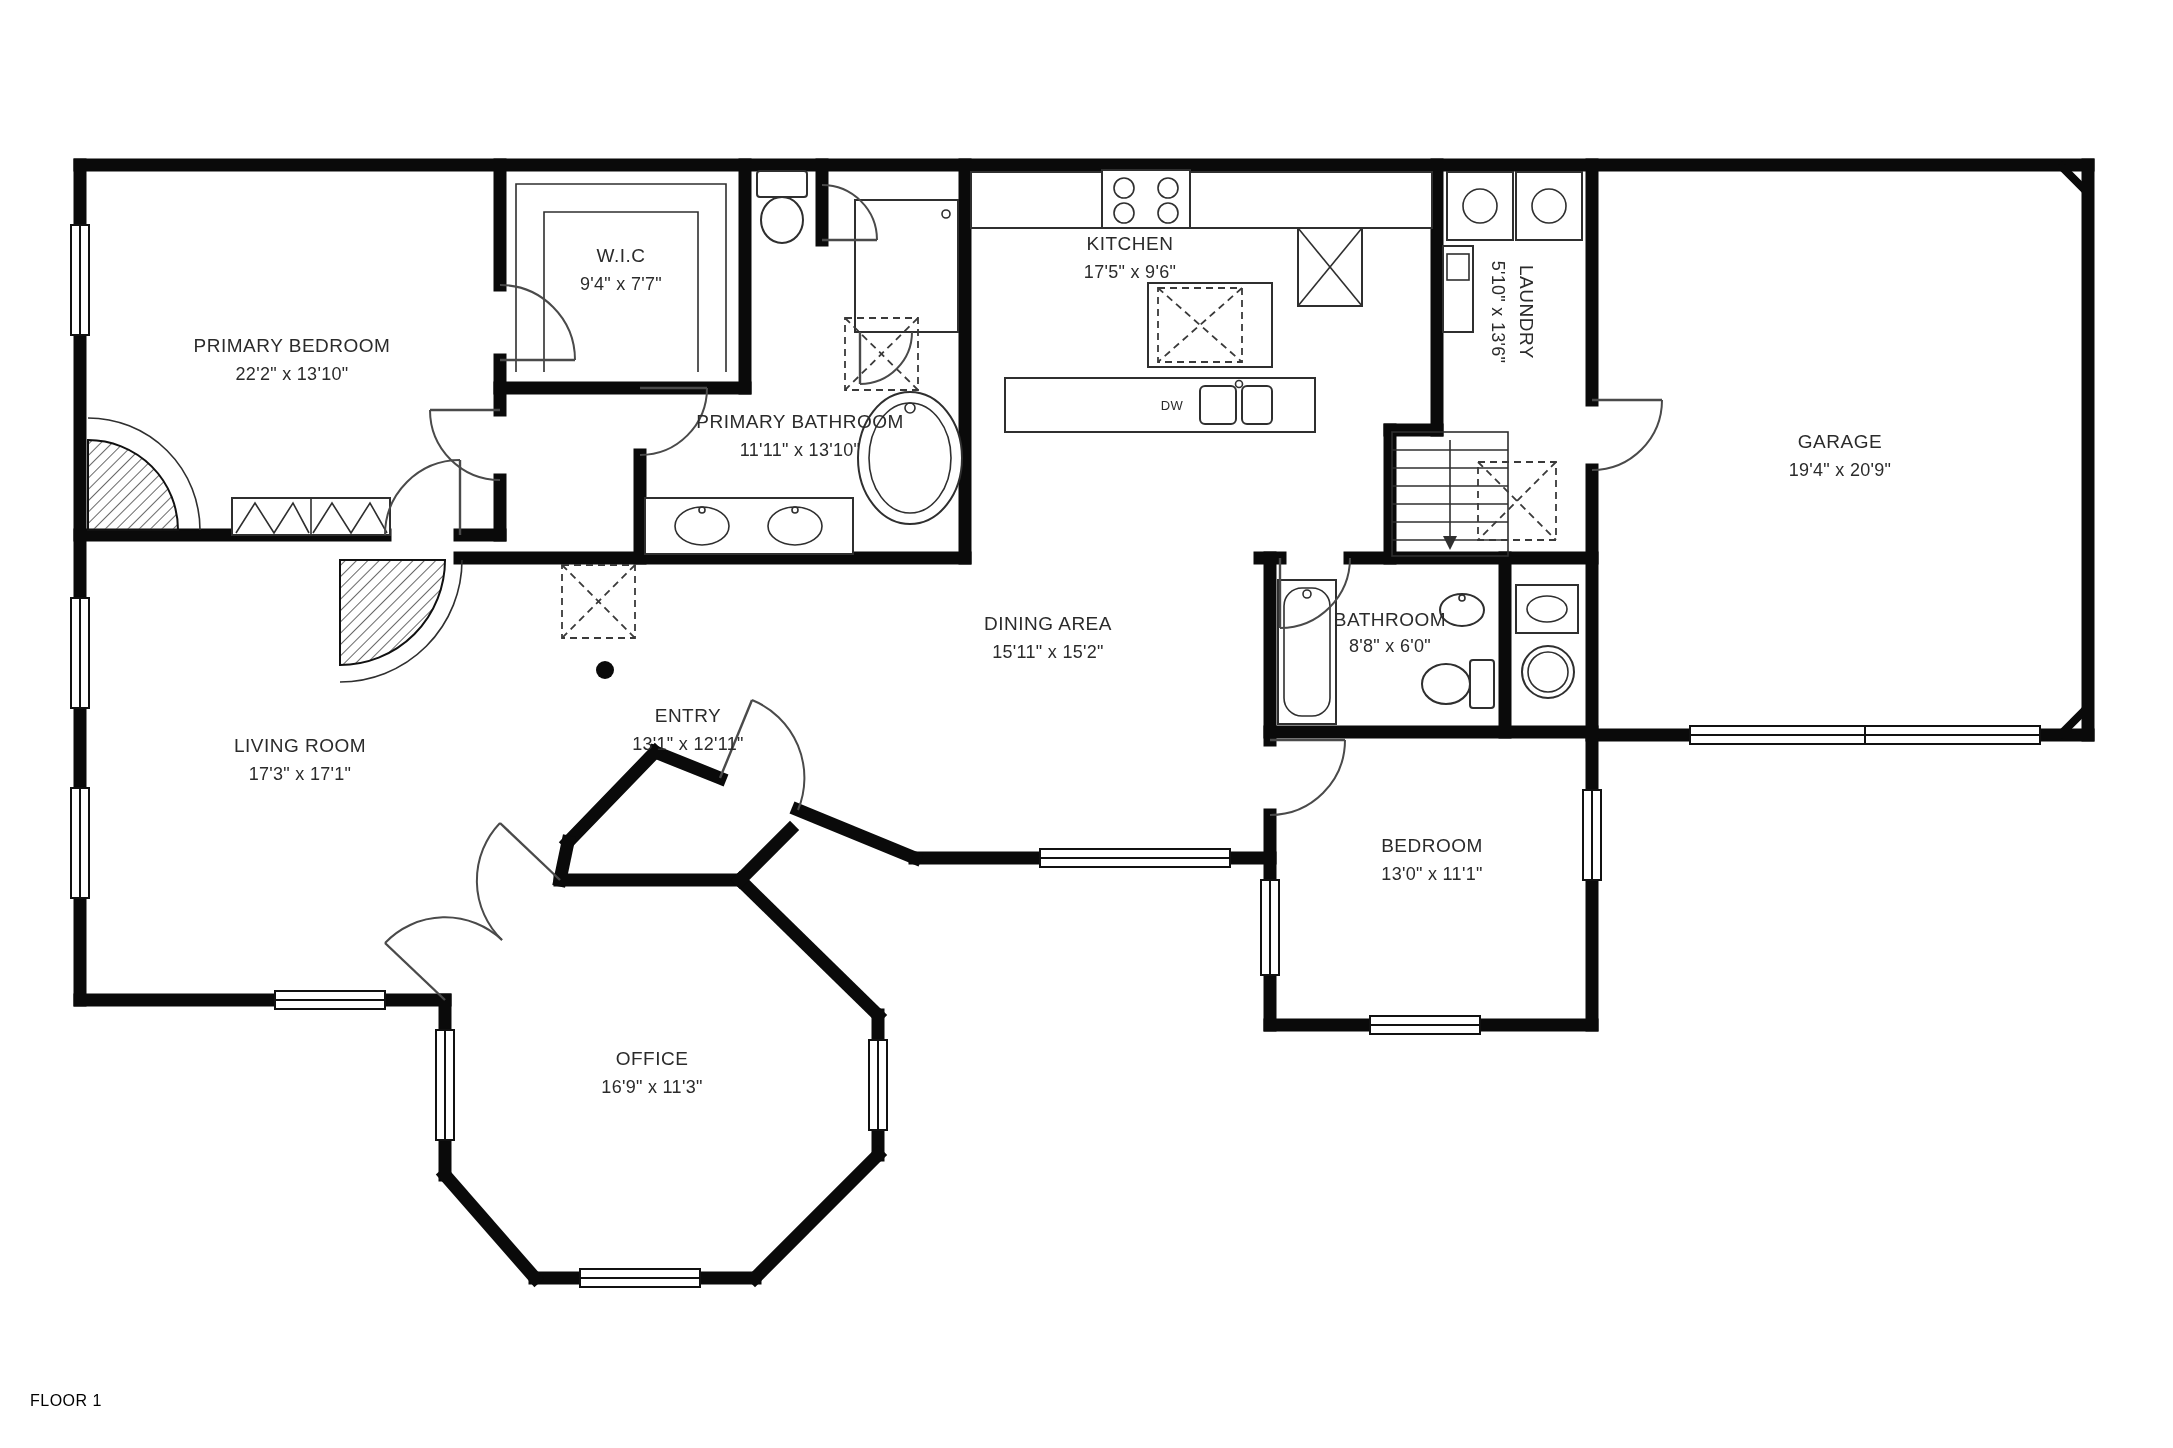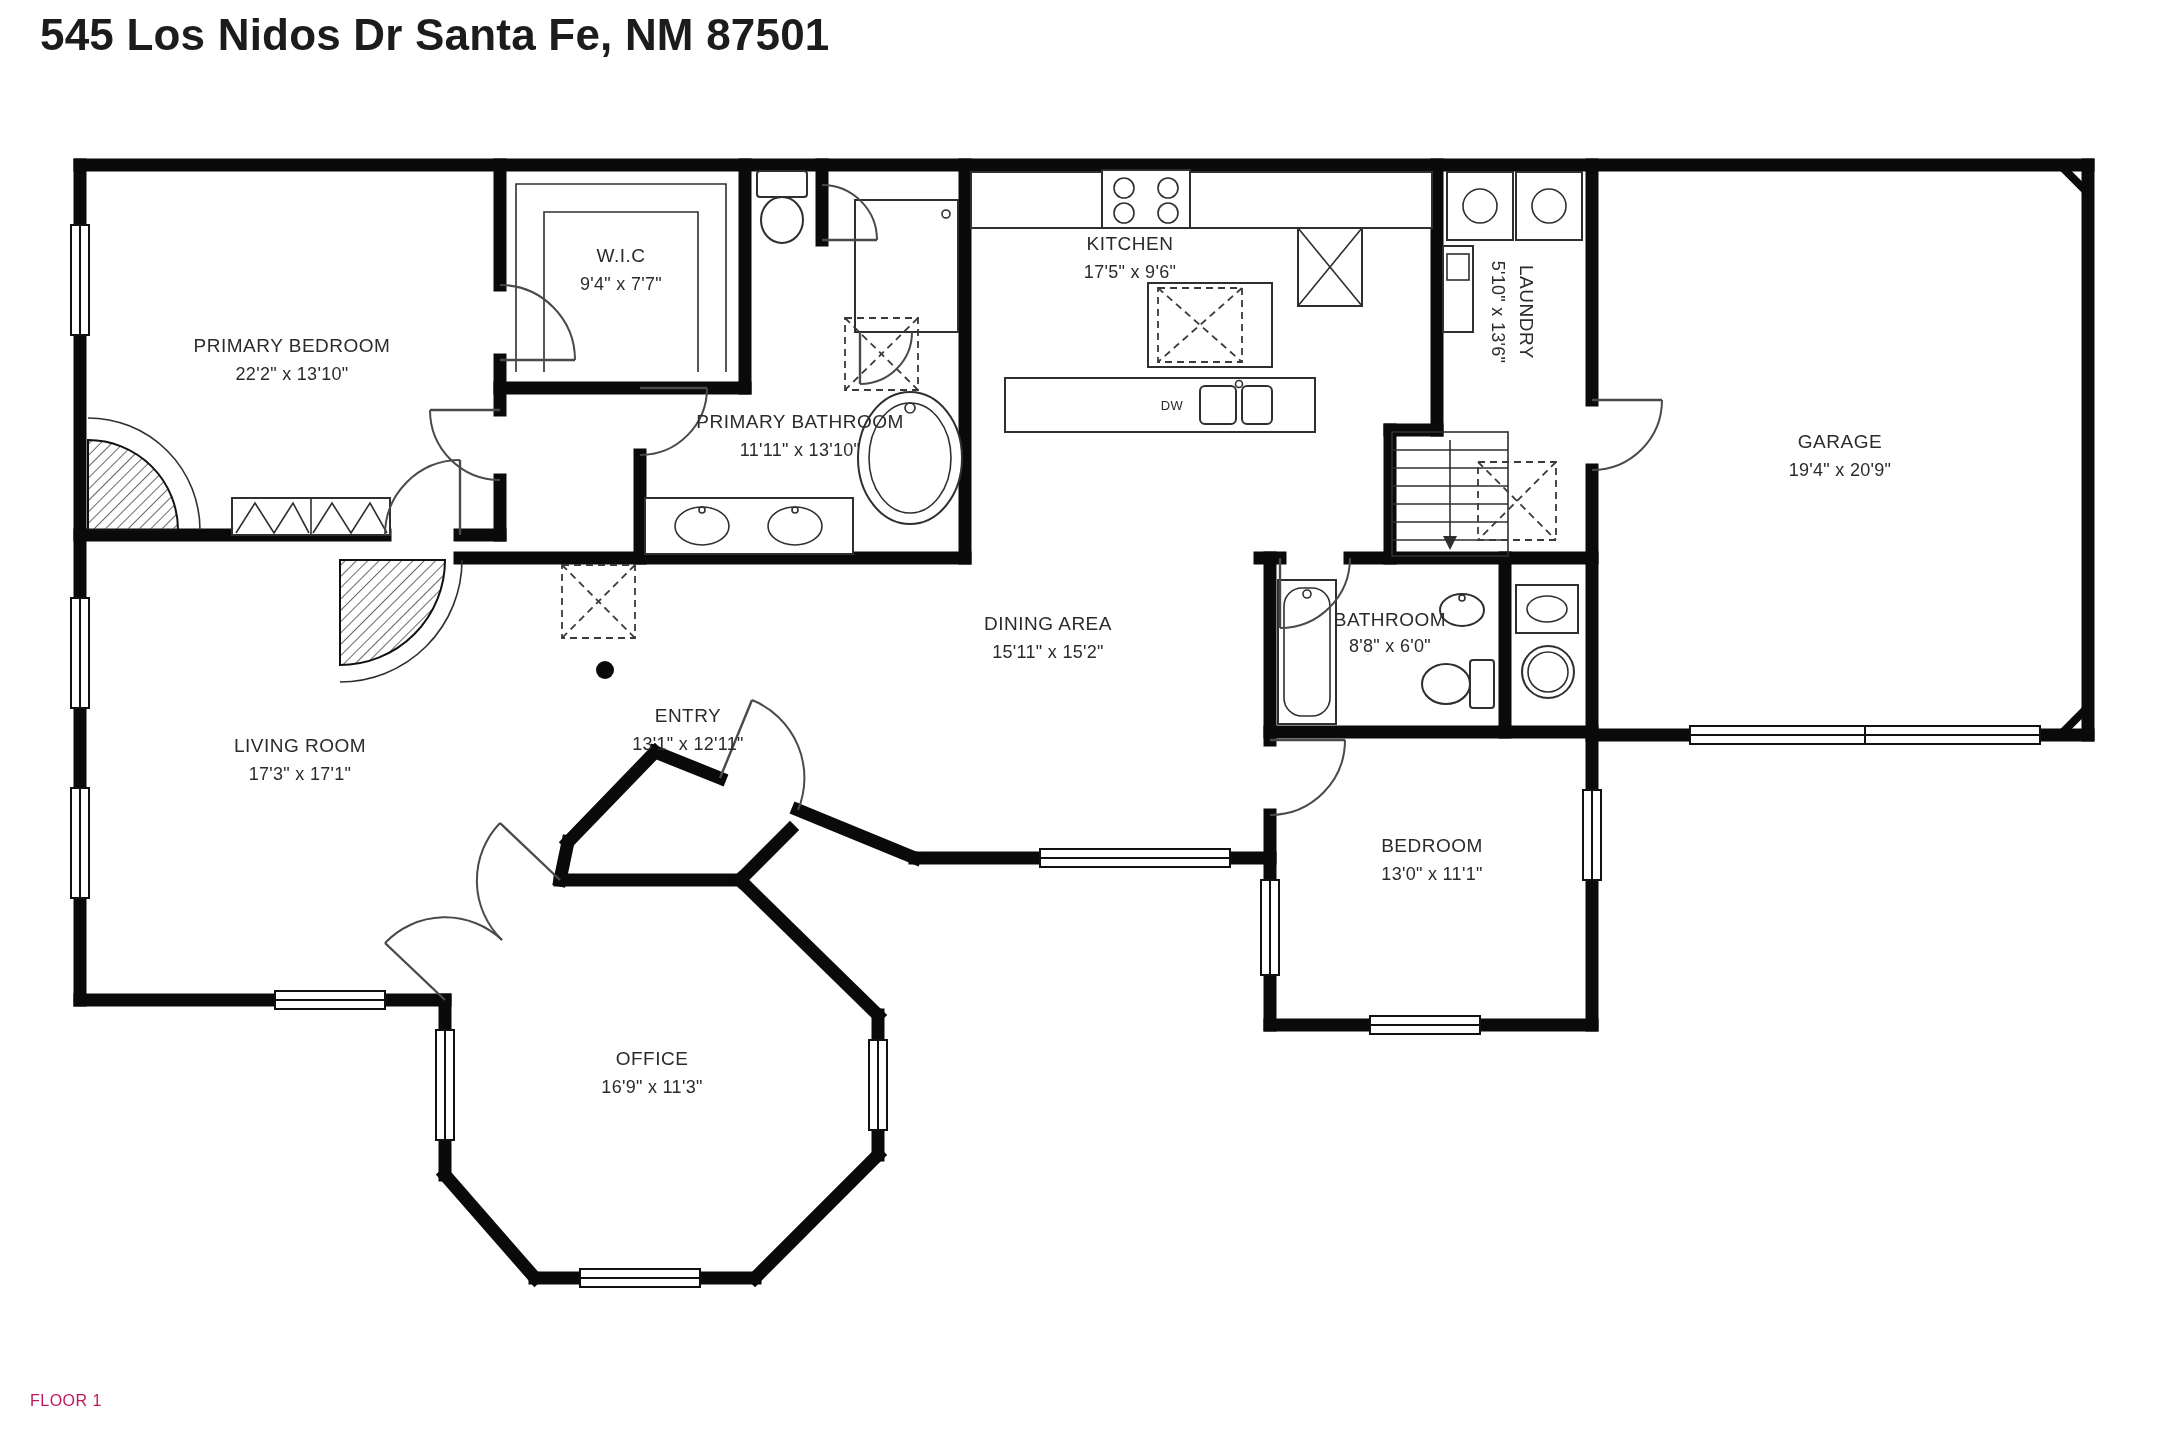--- a/index.html
+++ b/index.html
@@ -1,41 +1,40 @@
 <!DOCTYPE html>
 <html><head>
 <meta charset="utf-8">
 <style>
   html,body{margin:0;padding:0;background:#fff;}
   .canvas{position:relative;width:2173px;height:1448px;background:#fff;
           font-family:"Liberation Sans",sans-serif;overflow:hidden;}
   .title{position:absolute;left:40px;top:10px;font-size:44px;font-weight:600;
          color:#1c1c1c;letter-spacing:0.2px;}
-  .floor{position:absolute;left:30px;top:1392px;font-size:16px;color:#be185d;
+  .floor{position:absolute;left:30px;top:1392px;font-size:16px;color:#000000;
          letter-spacing:0.5px;}
   svg{position:absolute;left:0;top:0;}
   svg text{font-family:"Liberation Sans",sans-serif;}
   .wall{stroke:#0a0a0a;stroke-width:13;stroke-linecap:square;fill:none;}
   .cham{stroke:#0a0a0a;stroke-width:8;stroke-linecap:square;}
   .win{fill:#ffffff;stroke:#111;stroke-width:2;}
   .thin{stroke:#111;stroke-width:2;fill:none;}
   .fx{fill:#ffffff;stroke:#2f2f2f;stroke-width:2;}
   .fxl{fill:none;stroke:#2f2f2f;stroke-width:1.6;}
   .door{fill:none;stroke:#4a4a4a;stroke-width:2;}
   .leaf{stroke:#4a4a4a;stroke-width:2.4;fill:none;}
   .sky{fill:none;stroke:#3a3a3a;stroke-width:1.8;stroke-dasharray:7 5;}
   .lbl{font-size:19px;fill:#2b2b2b;text-anchor:middle;letter-spacing:0.5px;}
   .dim{font-size:18px;fill:#2b2b2b;text-anchor:middle;letter-spacing:0.3px;}
   .sm{font-size:13px;fill:#2b2b2b;text-anchor:middle;letter-spacing:0.5px;}
 </style>
 </head>
 <body>
 
 <div class="canvas">
-  <div class="title">545 Los Nidos Dr Santa Fe, NM 87501</div>
 
   <svg width="2173" height="1448" viewBox="0 0 2173 1448">
     <defs>
       <pattern id="hatch" patternUnits="userSpaceOnUse" width="8" height="8" patternTransform="rotate(45)">
         <line x1="0" y1="0" x2="0" y2="8" stroke="#444" stroke-width="1.6"></line>
       </pattern>
     </defs>
 
     <g>
       <line class="wall" x1="80" y1="165" x2="2088" y2="165"></line>

